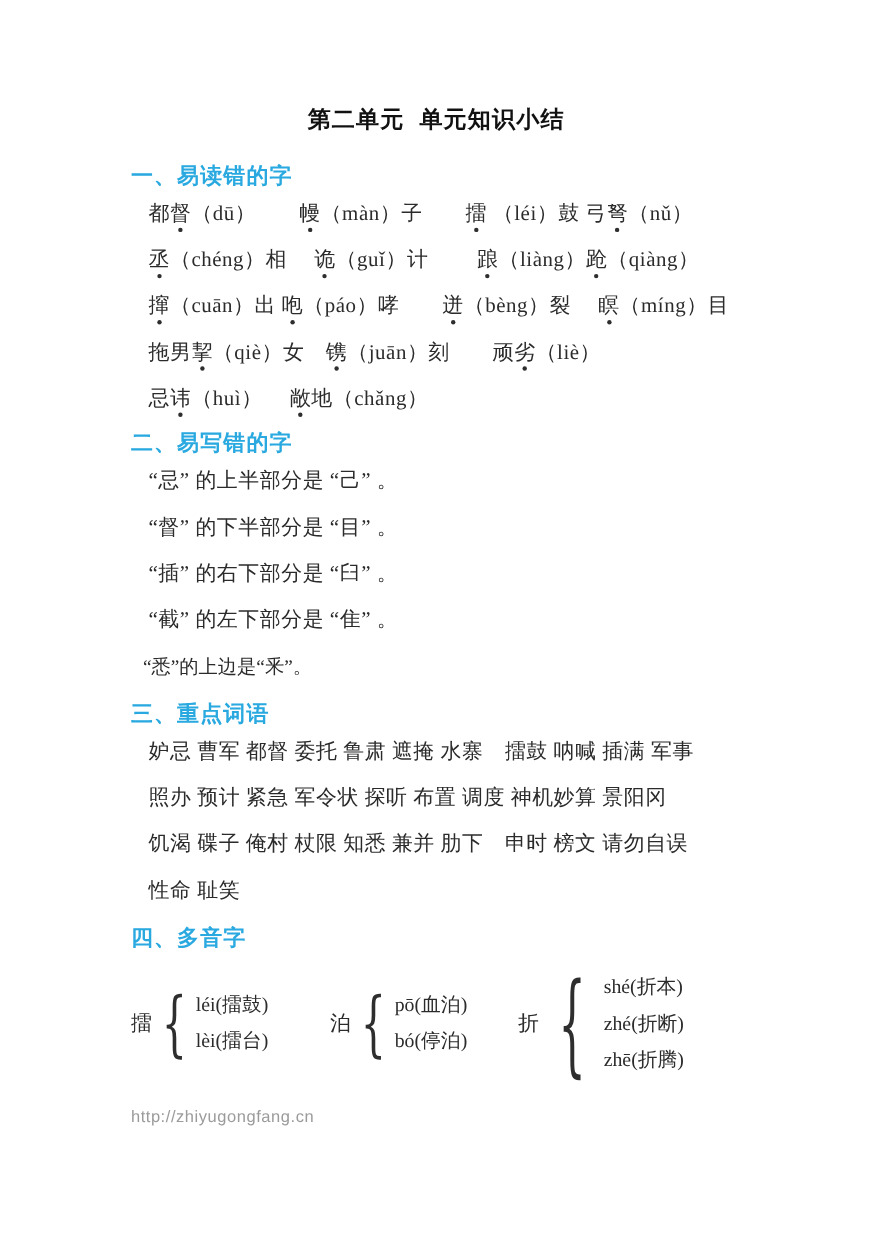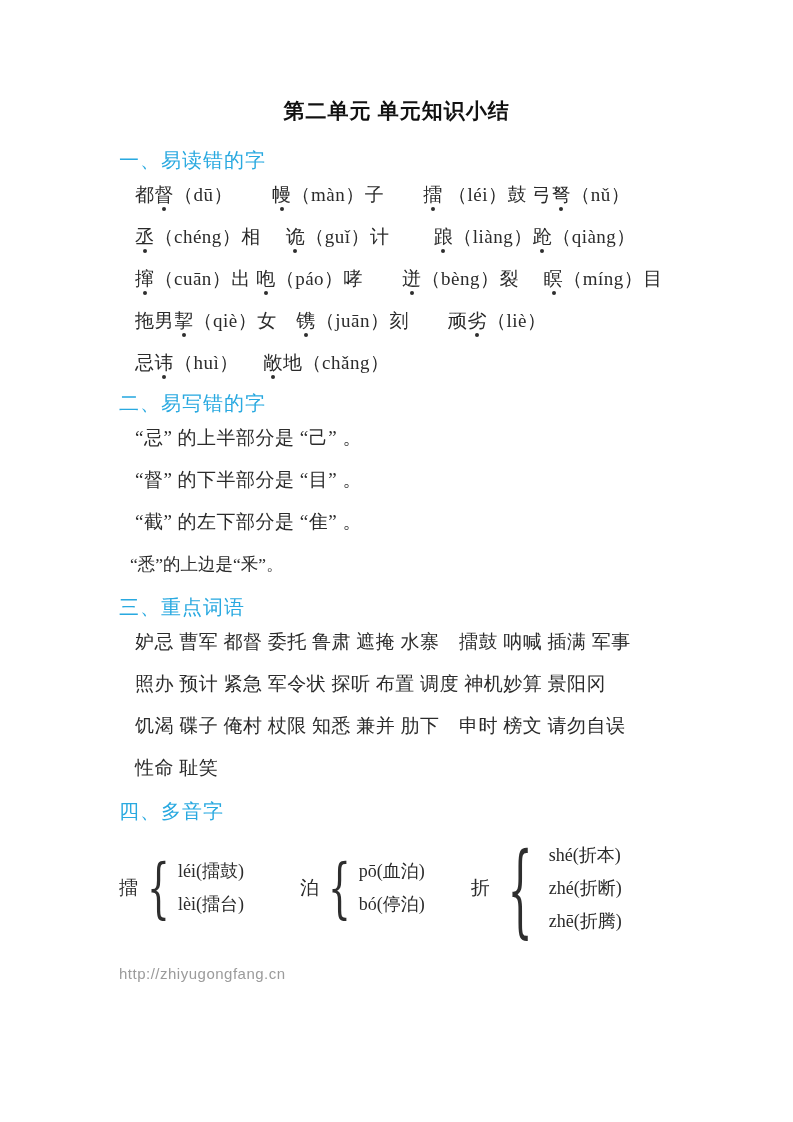--- a/index.html
+++ b/index.html
@@ -11,34 +11,34 @@
     background: var(--background, #ffffff);
     box-sizing: border-box;
     overflow: hidden;
     font-family: "Liberation Serif", "DejaVu Serif", serif;
     color: var(--text, #2b2b2b);
   }
   .doc-title {
     margin: 0;
     padding-top: 97px;
     text-align: center;
-    font-family: Liberation Serif, serif;
+    font-family: Liberation Mono, monospace;
     font-size: 21px;
     line-height: 28px;
     font-weight: 700;
     color: #111111;
     letter-spacing: 1px;
   }
   .content { padding: 0 40px 0 119px; }
   .sec-heading {
     margin: 0;
     font-family: "Liberation Sans", "DejaVu Sans", sans-serif;
     font-size: 20px;
     line-height: 28px;
-    font-weight: 400;
+    font-weight: 700;
     color: var(--accent, #29a9e0);
     letter-spacing: 1px;
   }
   .sec-1 .sec-heading { margin-top: 21px; }
   .sec-2 .sec-heading { margin-top: 5px; }
   .sec-3 .sec-heading { margin-top: 8px; }
   .sec-4 .sec-heading { margin-top: 8px; }
   .line {
     margin: 0;
     padding-left: 16px;
@@ -103,20 +103,21 @@
       <p class="line"><span class="em-dot">丞</span>（chéng）相　 <span class="em-dot">诡</span>（guǐ）计　　 <span class="em-dot">踉</span>（liàng）<span class="em-dot">跄</span>（qiàng）</p>
       <p class="line"><span class="em-dot">撺</span>（cuān）出 <span class="em-dot">咆</span>（páo）哮　　<span class="em-dot">迸</span>（bèng）裂　 <span class="em-dot">瞑</span>（míng）目</p>
       <p class="line">拖男<span class="em-dot">挈</span>（qiè）女　<span class="em-dot">镌</span>（juān）刻　　顽<span class="em-dot">劣</span>（liè）</p>
       <p class="line">忌<span class="em-dot">讳</span>（huì）　 <span class="em-dot">敞</span>地（chǎng）</p>
     </section>
 
     <section class="sec-2">
       <h2 class="sec-heading">二、易写错的字</h2>
       <p class="line">“忌” 的上半部分是 “己” 。</p>
       <p class="line">“督” 的下半部分是 “目” 。</p>
+      <p class="line">“插” 的右下部分是 “臼” 。</p>
       <p class="line">“截” 的左下部分是 “隹” 。</p>
       <p class="line small">“悉”的上边是“釆”。</p>
     </section>
 
     <section class="sec-3">
       <h2 class="sec-heading">三、重点词语</h2>
       <p class="line">妒忌 曹军 都督 委托 鲁肃 遮掩 水寨　擂鼓 呐喊 插满 军事</p>
       <p class="line">照办 预计 紧急 军令状 探听 布置 调度 神机妙算 景阳冈</p>
       <p class="line">饥渴 碟子 俺村 杖限 知悉 兼并 肋下　申时 榜文 请勿自误</p>
       <p class="line">性命 耻笑</p>

